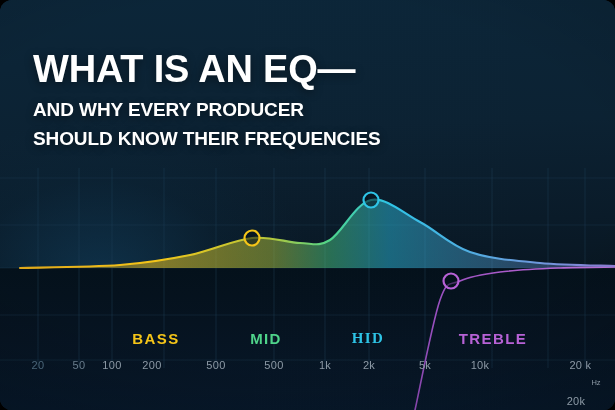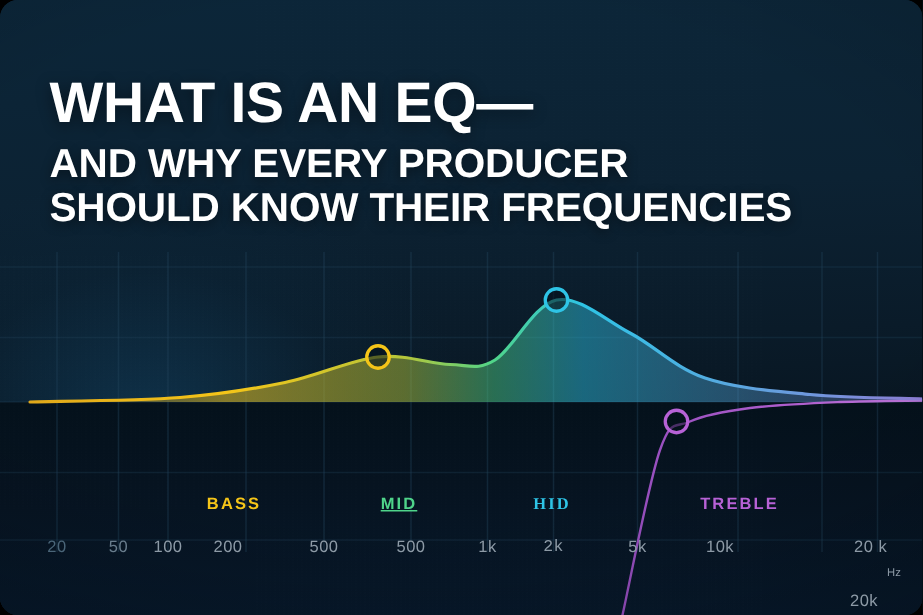--- a/index.html
+++ b/index.html
@@ -75,34 +75,34 @@
   .headline .l1 {
     font-size: 38px;
     font-weight: 700;
     letter-spacing: -0.2px;
     line-height: 40px;
     white-space: nowrap;
     text-shadow: 0 2px 10px rgba(0,0,0,.45);
   }
   .headline .l2,
   .headline .l3 {
-    font-size: 27px;
+    font-size: 19px;
     font-weight: 700;
     letter-spacing: -0.1px;
     line-height: 29px;
     white-space: nowrap;
     text-shadow: 0 2px 8px rgba(0,0,0,.45);
   }
   .headline .l2 { margin-top: 6px; }
 
   
   .band {
     position: absolute;
     z-index: 7;
-    font-size: 11px;
+    font-size: 15px;
     font-weight: 700;
     letter-spacing: 1.4px;
     white-space: nowrap;
     transform: translateX(-50%);
   }
 
   
   .axis-label {
     position: absolute;
     z-index: 7;
@@ -201,30 +201,30 @@
   <div class="noise"></div>
 
   <div class="headline">
     <div class="l1">WHAT IS AN EQ—</div>
     <div class="l2">AND WHY EVERY PRODUCER</div>
     <div class="l3">SHOULD KNOW THEIR FREQUENCIES</div>
   </div>
 
   <div id="overlay-labels">
       <div class="band" style="left: 156px; top: 330px; color: rgb(245, 197, 24);">BASS</div>
-      <div class="band" style="left: 266px; top: 330px; color: rgb(79, 212, 138); text-decoration: underline;">MID</div>
+      <div class="band" style="left: 266px; top: 330px; color: rgb(79, 212, 138);">MID</div>
       <div class="band" style="left: 368px; top: 330px; color: rgb(46, 196, 230); font-family: Liberation Serif, serif;">HID</div>
       <div class="band" style="left: 493px; top: 330px; color: rgb(183, 98, 214);">TREBLE</div>
       <div class="axis-label" style="left: 38px; color: rgb(74, 101, 120);">20</div>
       <div class="axis-label" style="left: 79px; color: rgb(104, 124, 140);">50</div>
       <div class="axis-label" style="left: 112px;">100</div>
       <div class="axis-label" style="left: 152px;">200</div>
       <div class="axis-label" style="left: 216px;">500</div>
       <div class="axis-label" style="left: 274px;">500</div>
       <div class="axis-label" style="left: 325px;">1k</div>
-      <div class="axis-label" style="left: 369px; font-family: Liberation Mono, monospace;">2k</div>
+      <div class="axis-label" style="left: 369px;">2k</div>
       <div class="axis-label" style="left: 425px;">5k</div>
       <div class="axis-label" style="left: 480px;">10k</div>
       <div class="axis-label" style="left: 576px; margin-top: 36px;">20k</div>
       <div class="axis-label" style="left: 585px;">20 k<span class="unit">Hz</span></div>
     </div>
 
 </div>
 
 </body></html>

